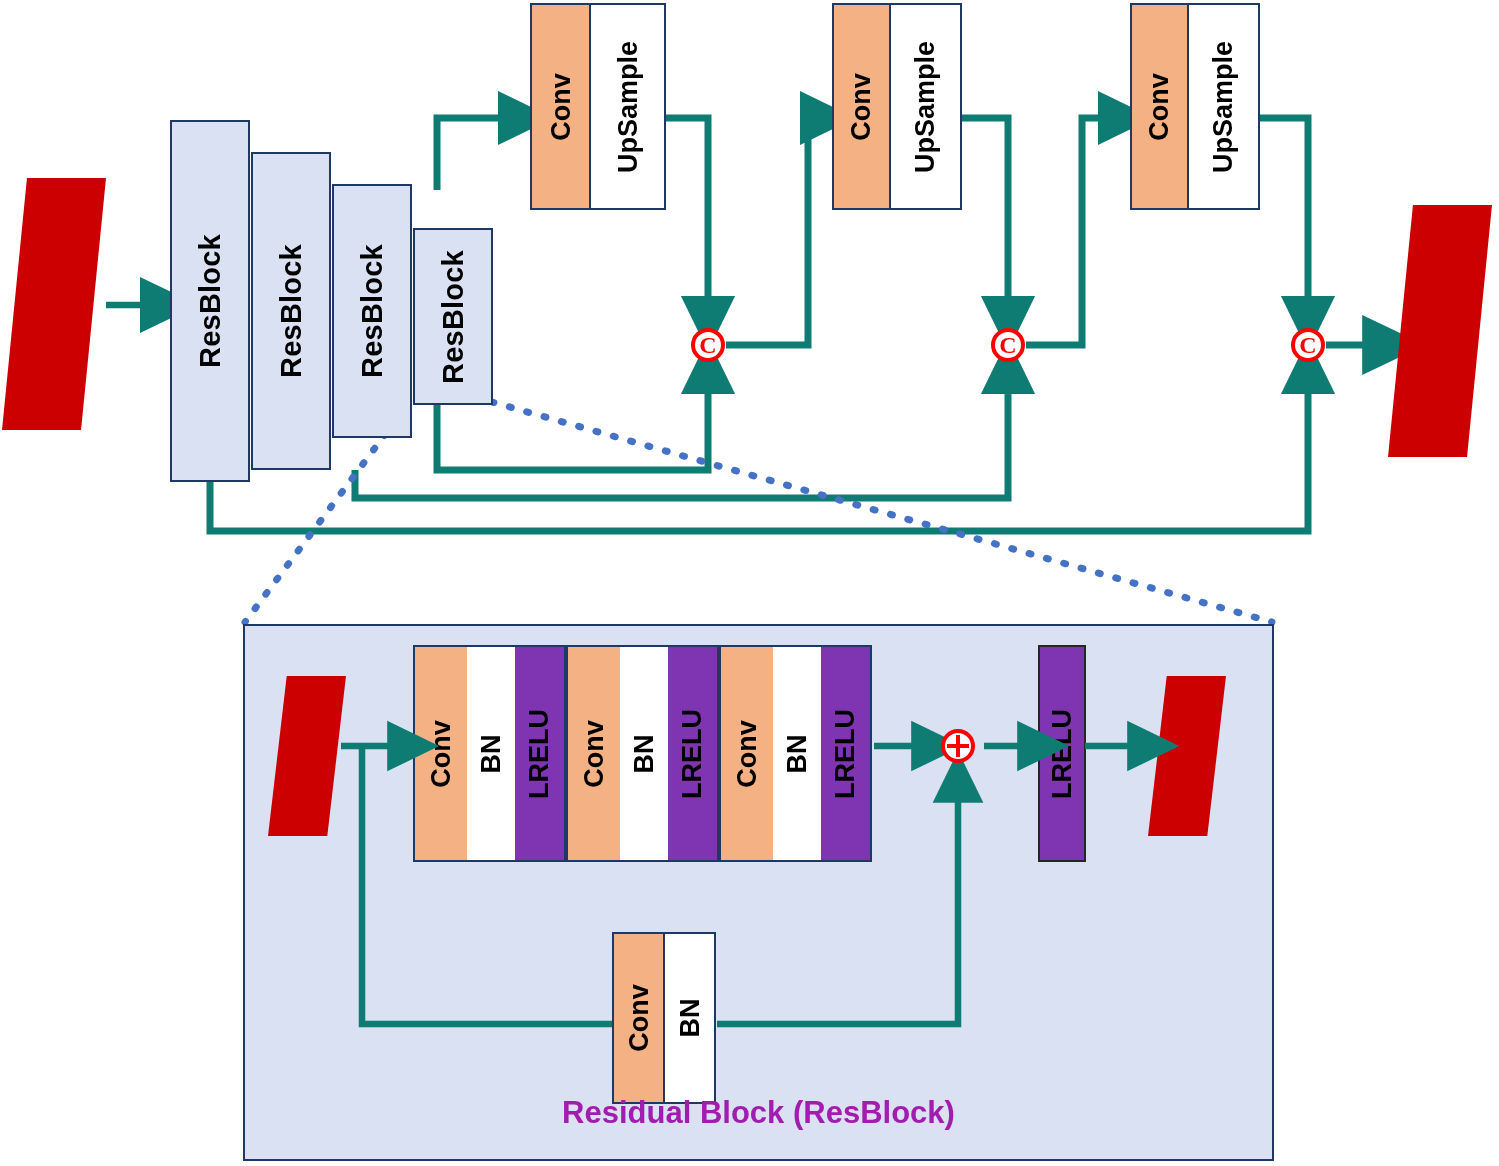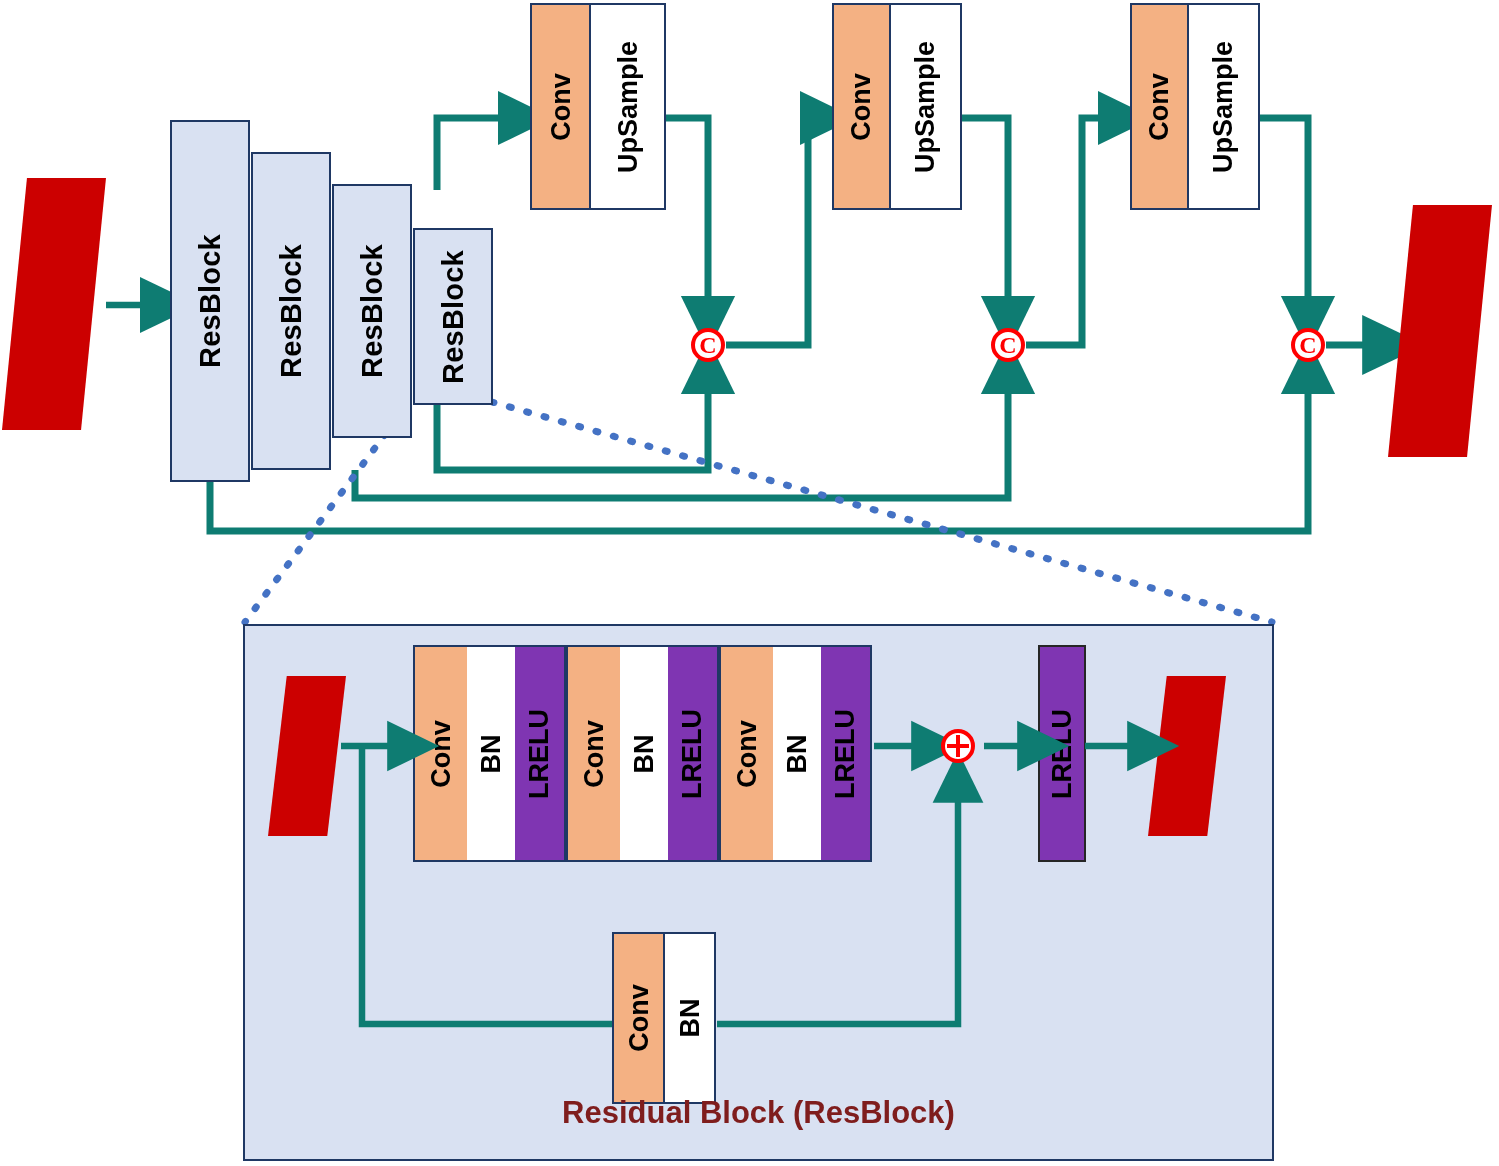--- a/index.html
+++ b/index.html
@@ -58,21 +58,21 @@
             transform:translate(-50%,-50%) rotate(-90deg);
             white-space:nowrap;font-weight:bold;font-size:27px;color:#000;}
   .seg-bn{background:#FFFFFF;}
   .seg-lrelu{background:#7F35B2;}
   .single-lrelu{position:absolute;background:#7F35B2;border:2.5px solid #262626;
             box-sizing:border-box;z-index:4;}
   .single-lrelu .vlabel{position:absolute;left:50%;top:50%;
             transform:translate(-50%,-50%) rotate(-90deg);
             white-space:nowrap;font-weight:bold;font-size:27px;color:#000;}
   #panel-caption{position:absolute;z-index:6;font-weight:bold;font-size:31px;
-            color:#7f1d1d;white-space:nowrap;text-align:center;}
+            color:#a21caf;white-space:nowrap;text-align:center;}
 </style>
 </head>
 <body>
 
 <div id="stage">
 
   <svg class="layer edges-under" viewBox="0 0 1499 1166">
     <defs>
       <marker id="ah" markerWidth="9" markerHeight="9" refX="3.2" refY="4.5" orient="auto" markerUnits="strokeWidth">
         <path d="M0,0.6 L8,4.5 L0,8.4 z" fill="#0E7C72"></path>

